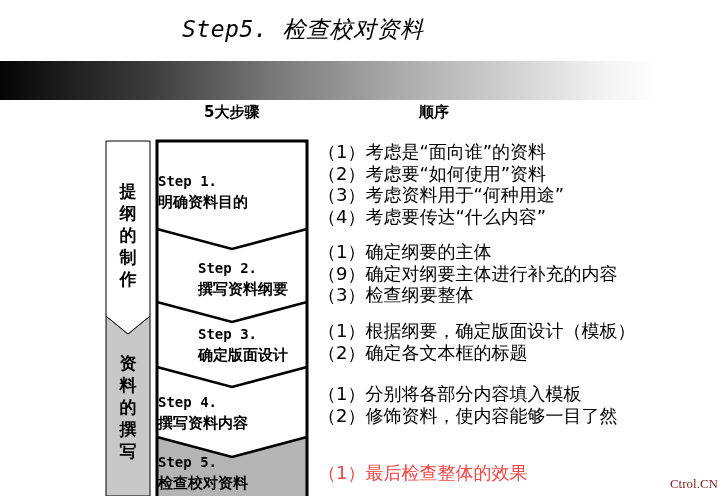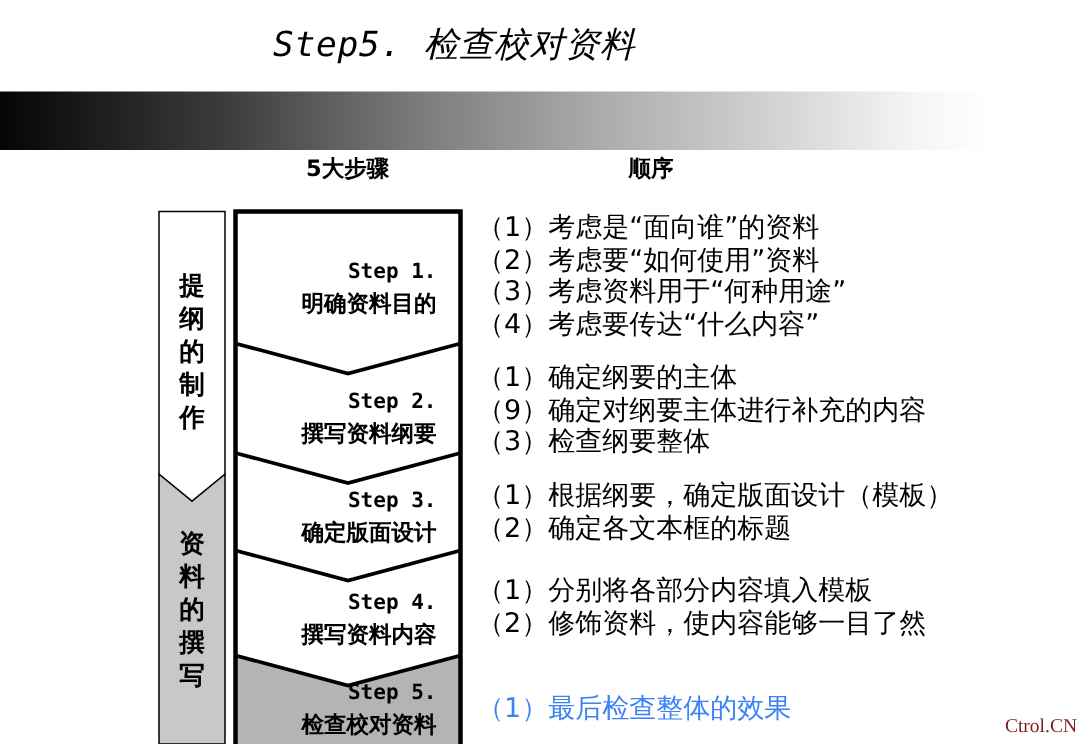--- a/index.html
+++ b/index.html
@@ -8,25 +8,25 @@
   .title { position:absolute; left:182px; top:14px; font-size:23px; letter-spacing:0.5px;
            font-family:"DejaVu Sans Mono", "Liberation Mono", monospace; white-space:nowrap;font-style:italic; }
   .gradbar { position:absolute; left:0; top:61px; width:660px; height:39px;
              background:linear-gradient(to right, #050505 0%, #3a3a3a 22%, #7a7a7a 42%, #aaaaaa 60%, #d2d2d2 78%, #f4f4f4 92%, #ffffff 100%); }
   .colhead { position:absolute; top:103px; font-size:15px; font-weight:bold; white-space:nowrap; }
   .colhead.steps { left:204px; }
   .colhead.order { left:419px; }
   svg.diagram { position:absolute; left:0; top:0; }
   .phase-label { position:absolute; left:112px; width:32px; font-size:17px; font-weight:bold;
                  line-height:22px; text-align:center; }
-  .step-text { position:absolute; left:158px; width:120px; text-align:right; white-space:nowrap;margin-left:13px; }
+  .step-text { position:absolute; left:158px; width:120px; text-align:left; white-space:nowrap; }
   .step-text .num { font-size:14px; font-weight:bold; font-family:"DejaVu Sans Mono", monospace; line-height:20px; }
   .step-text .name { font-size:15px; font-weight:bold; line-height:22px; }
   .items { position:absolute; left:318px; font-size:18px; line-height:21.5px; white-space:nowrap; }
-  .items.red { color:#3b82f6; }
+  .items.red { color:#ef4444; }
   .watermark { position:absolute; right:2px; bottom:4px; font-size:13px; color:#7f1d1d;
                font-family:"Liberation Serif", "DejaVu Serif", serif; }
 </style>
 </head>
 <body>
 
 <div class="title">Step5. 检查校对资料</div>
 <div class="gradbar"></div>
 
 <div class="colhead steps">5大步骤</div>
@@ -60,25 +60,25 @@
     <div>料</div>
     <div>的</div>
     <div>撰</div>
     <div>写</div>
 </div>
 
 <div class="step-text" style="top:171px;">
   <div class="num">Step 1.</div>
   <div class="name">明确资料目的</div>
 </div>
-<div class="step-text" style="top:258px;">
+<div class="step-text" style="top:258px;padding-left:40px;">
   <div class="num">Step 2.</div>
   <div class="name">撰写资料纲要</div>
 </div>
-<div class="step-text" style="top:324px;">
+<div class="step-text" style="top:324px;padding-left:40px;">
   <div class="num">Step 3.</div>
   <div class="name">确定版面设计</div>
 </div>
 <div class="step-text" style="top:392px;">
   <div class="num">Step 4.</div>
   <div class="name">撰写资料内容</div>
 </div>
 <div class="step-text" style="top:452px;">
   <div class="num">Step 5.</div>
   <div class="name">检查校对资料</div>

